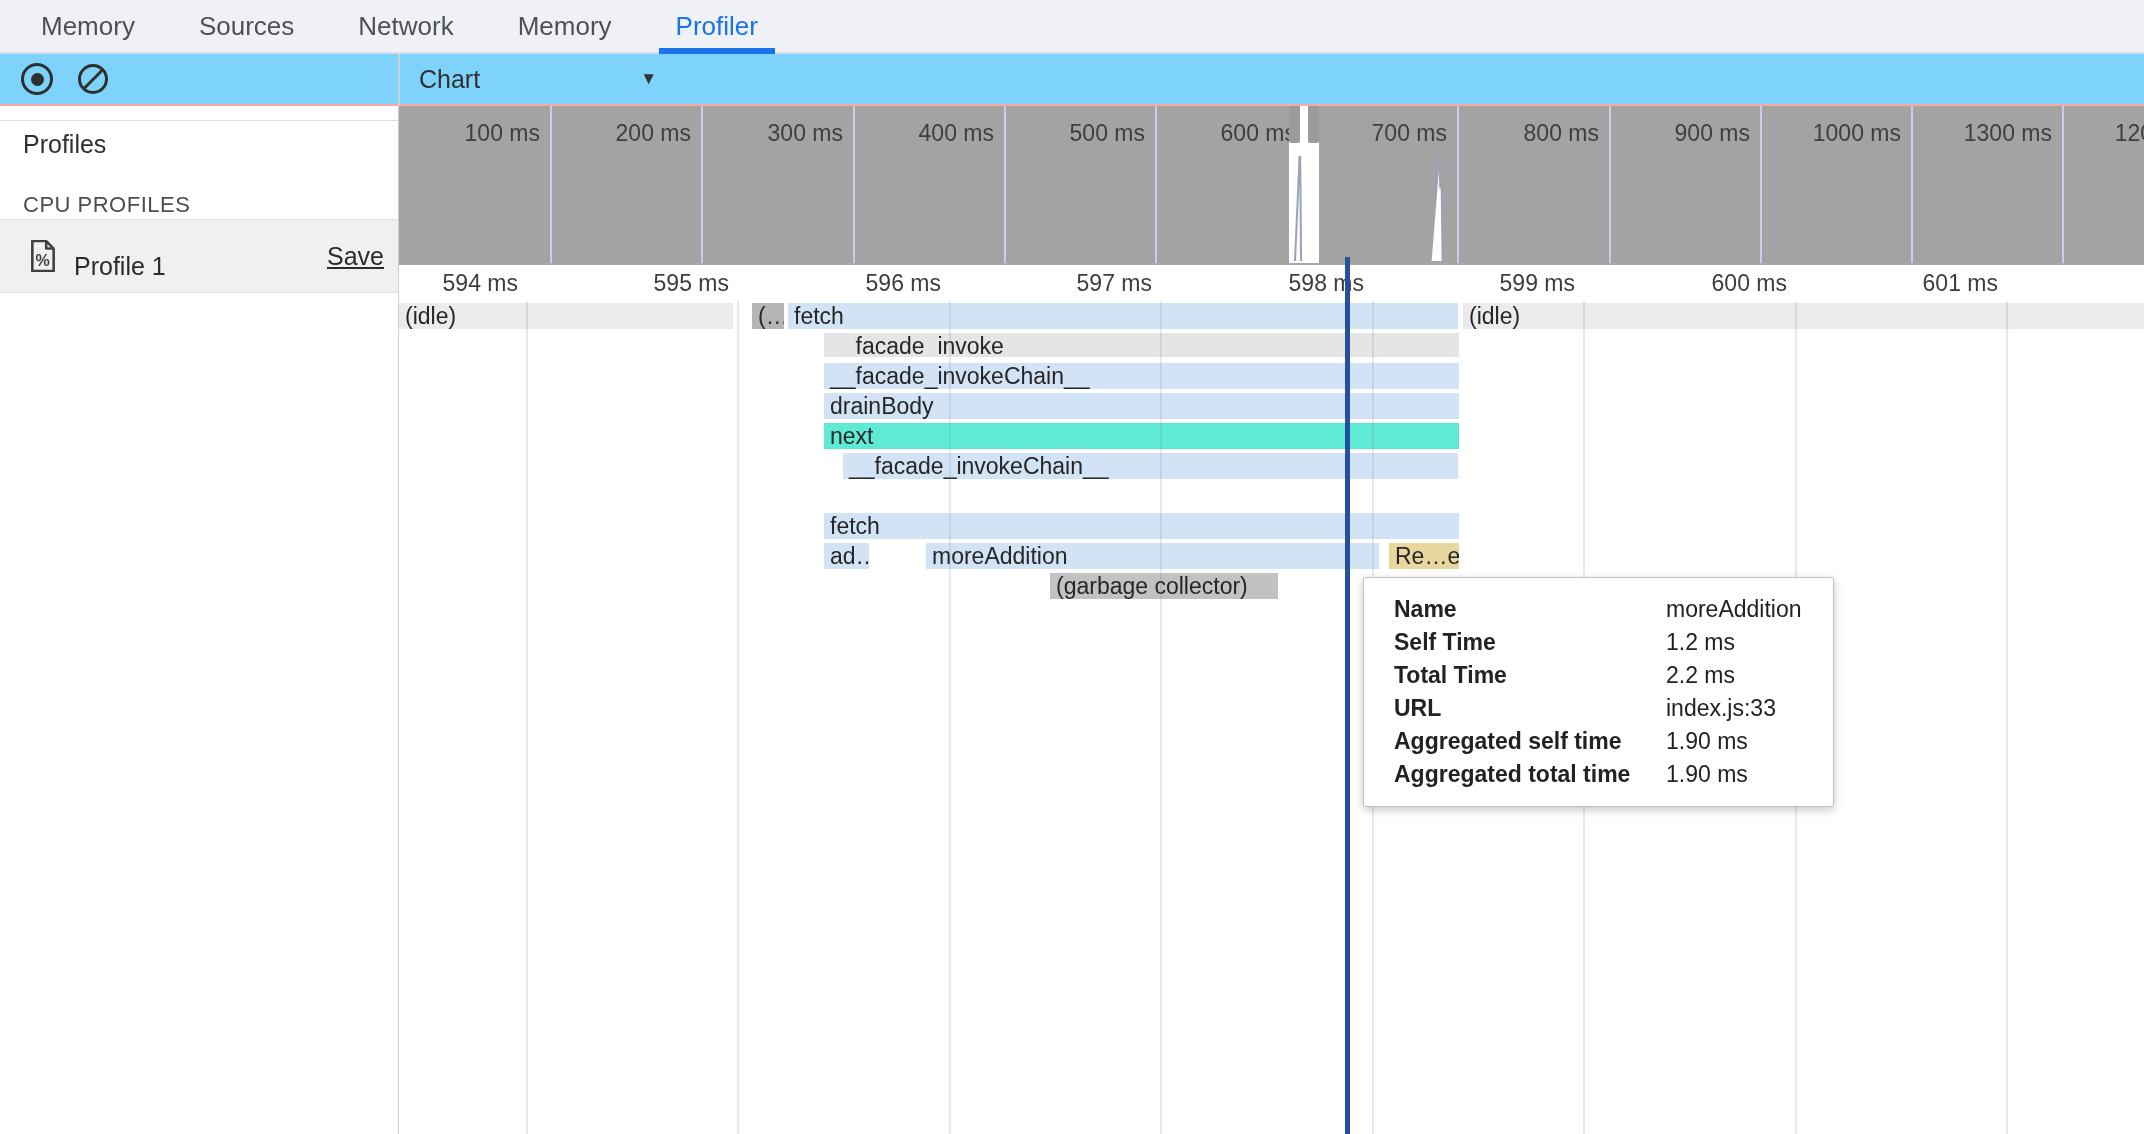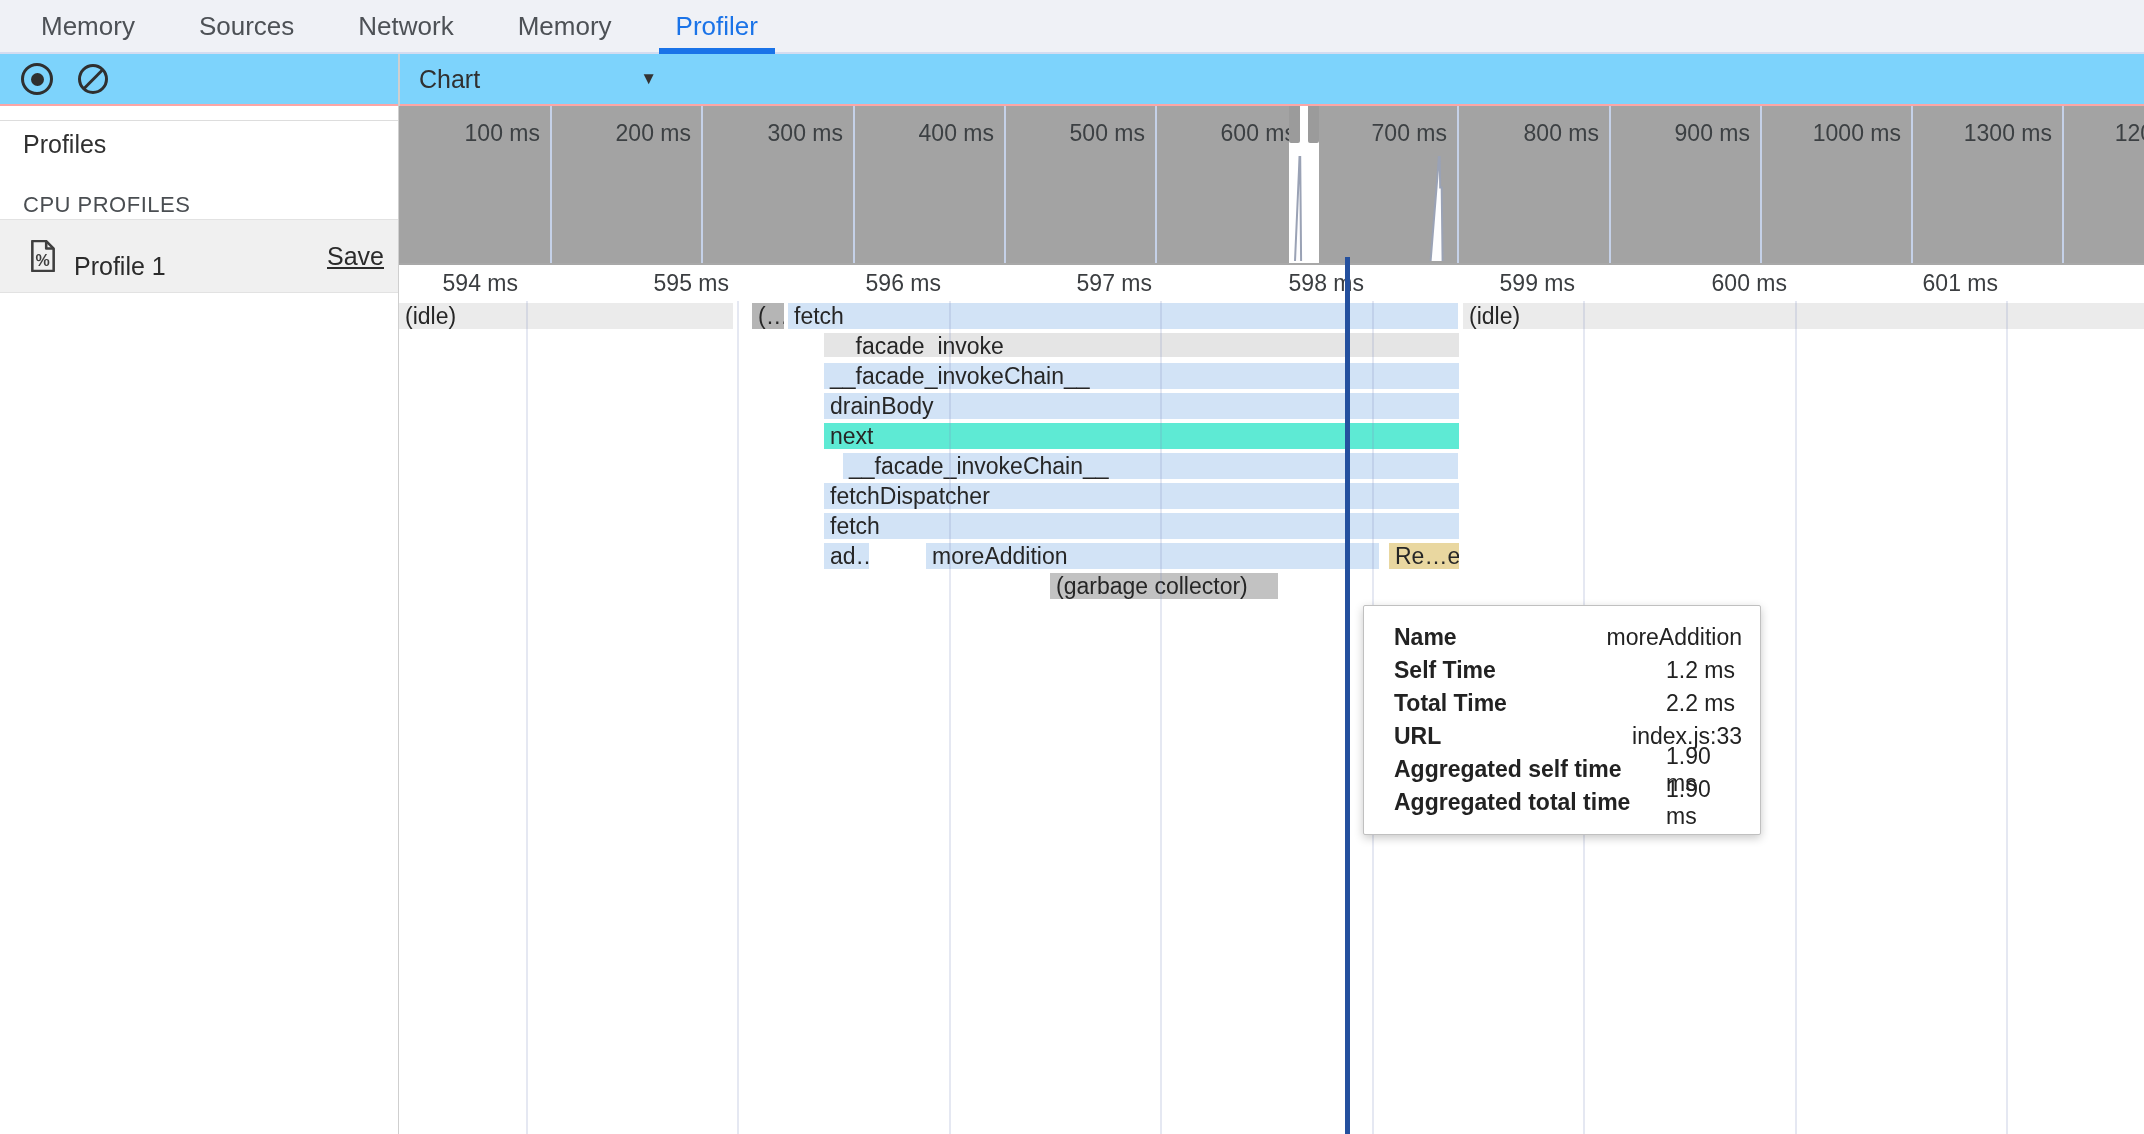--- a/index.html
+++ b/index.html
@@ -68,21 +68,21 @@
   .dt-grid{position:absolute;top:36px;bottom:0;width:2px;background:rgba(124,142,188,.20);z-index:6;}
   .dt-label{position:absolute;top:5px;width:170px;text-align:right;font-size:23px;color:#3b3e41;white-space:nowrap;z-index:3;}
   .bar{
     position:absolute;height:26px;line-height:26px;font-size:23px;color:#262626;
     padding-left:6px;box-sizing:border-box;white-space:nowrap;overflow:hidden;z-index:2;cursor:pointer;
   }
   
   .playhead{position:absolute;top:257px;width:5px;height:877px;z-index:40;}
   
   .tooltip{
-    position:absolute;left:1363px;top:605px;width:398px;box-sizing:border-box;
+    position:absolute;left:1363px;top:577px;width:471px;box-sizing:border-box;
     background:#fff;border:1px solid #c0c0c0;border-radius:2px;
     box-shadow:0 3px 10px rgba(0,0,0,.22);padding:15px 18px 15px 30px;z-index:60;
   }
   .tt-row{display:flex;height:33px;align-items:center;font-size:23px;color:#222;}
   .tt-label{width:272px;font-weight:bold;}
   .tt-value{flex:1;}
 </style>
 </head>
 <body>
 
@@ -185,21 +185,20 @@
       <div class="dt-label" style="left: 1429px;">601 ms</div>
       <div class="bar" style="left: 0px; width: 334px; top: 38px; height: 26px; background: rgb(235, 235, 235);">(idle)</div>
       <div class="bar" style="left: 353px; width: 32px; top: 38px; height: 26px; background: rgb(181, 181, 181);">(…</div>
       <div class="bar" style="left: 389px; width: 670px; top: 38px; height: 26px; background: rgb(210, 227, 246);">fetch</div>
       <div class="bar" style="left: 1064px; width: 692px; top: 38px; height: 26px; background: rgb(235, 235, 235);">(idle)</div>
       <div class="bar" style="left: 425px; width: 635px; top: 68px; height: 24px; background: #e5e5e5;">__facade_invoke__</div>
       <div class="bar" style="left: 425px; width: 635px; top: 98px; height: 26px; background: rgb(210, 227, 246);">__facade_invokeChain__</div>
       <div class="bar" style="left: 425px; width: 635px; top: 128px; height: 26px; background: rgb(210, 227, 246);">drainBody</div>
       <div class="bar" style="left: 425px; width: 635px; top: 158px; height: 26px; background: #5eead4;">next</div>
       <div class="bar" style="left: 444px; width: 615px; top: 188px; height: 26px; background: rgb(210, 227, 246);">__facade_invokeChain__</div>
-      <div class="bar" style="left: 425px; width: 635px; top: 218px; height: 26px; background: rgb(210, 227, 246);">fetchDispatcher</div>
       <div class="bar" style="left: 425px; width: 635px; top: 248px; height: 26px; background: rgb(210, 227, 246);">fetch</div>
       <div class="bar" style="left: 425px; width: 45px; top: 278px; height: 26px; background: rgb(210, 227, 246);">ad…s</div>
       <div class="bar" style="left: 527px; width: 453px; top: 278px; height: 26px; background: rgb(210, 227, 246);">moreAddition</div>
       <div class="bar" style="left: 990px; width: 70px; top: 278px; height: 26px; background: rgb(233, 215, 160);">Re…e</div>
       <div class="bar" style="left: 651px; width: 228px; top: 308px; height: 26px; background: rgb(194, 194, 194);">(garbage collector)</div>
     </div>
 
   <div class="playhead" id="playhead" style="left: 1345px; background: rgb(36, 80, 158);"></div>
 
   <div class="tooltip" id="tooltip">

